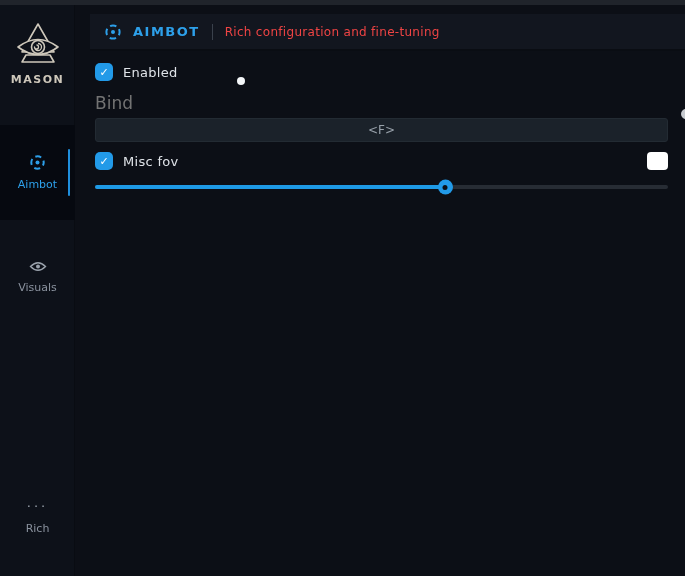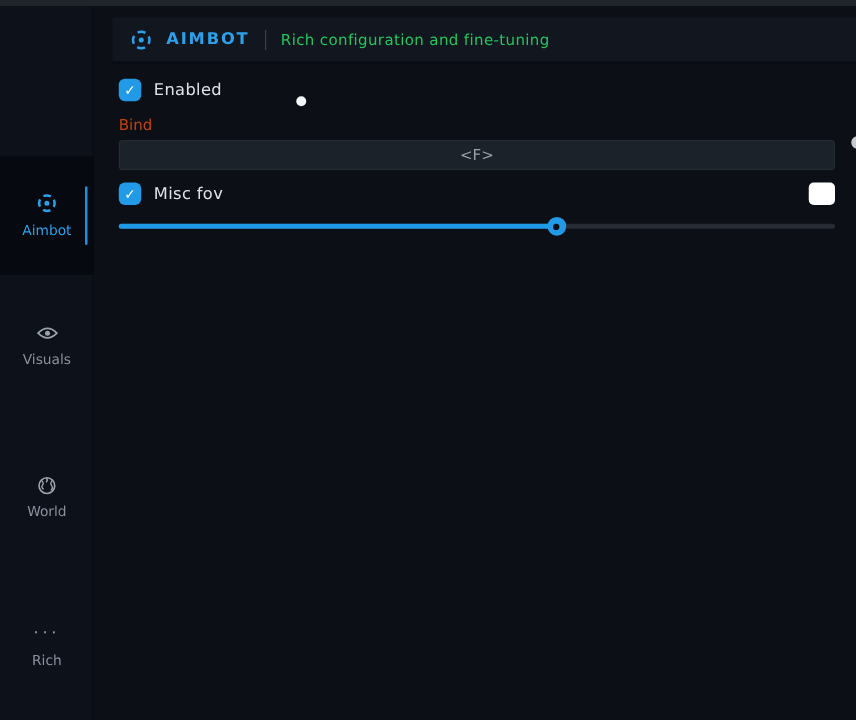--- a/index.html
+++ b/index.html
@@ -40,34 +40,34 @@
   .main { position:absolute; left:76px; top:5px; right:0; bottom:0; background:#0c0f16; }
   .header {
     position:absolute; left:14px; right:0; top:9px; height:37px;
     background:#12161f; border-bottom:2px solid #0a0d13;
     display:flex; align-items:center; padding:0 14px;
   }
   .header-title {
     color:#2da0ea; font-size:13px; font-weight:bold; letter-spacing:1.5px; margin-left:11px;
   }
   .header-divider { width:1px; height:16px; background:#3a414c; margin:0 12px; }
-  .header-subtitle { color:#22c55e; font-size:12px; letter-spacing:.3px; }
+  .header-subtitle { color:#ef4444; font-size:12px; letter-spacing:.3px; }
   .header-actions { margin-left:auto; display:flex; gap:13px; }
   .icon-btn { width:22px; height:22px; display:flex; align-items:center; justify-content:center; cursor:pointer; }
 
   .content { position:absolute; left:19px; right:17px; top:50px; }
   .check-row { display:flex; align-items:center; gap:10px; height:18px; }
   .row-enabled { margin-top:8px; }
   .checkbox {
     width:18px; height:18px; border-radius:5px; background:#229ae8;
     display:flex; align-items:center; justify-content:center;
     color:#fff; font-size:11px; cursor:pointer; flex:none;
   }
   .check-label { font-size:13px; color:#dfe3e8; letter-spacing:.3px; }
-  .field-label { margin-top:12px; font-size:12px; color:#c2410c; }
+  .field-label { margin-top:12px; font-size:17px; color:#737373; }
   .bind-input {
     margin-top:5px; height:24px; background:#1b222a; border:1px solid #232b33;
     border-radius:3px; display:flex; align-items:center; justify-content:center;
     color:#98a1aa; font-size:12px; cursor:pointer;
   }
   .row-drawfov { margin-top:10px; justify-content:flex-start; position:relative; }
   .color-swatch {
     position:absolute; right:0; top:0; width:21px; height:18px;
     border-radius:4px; cursor:pointer;
   }
@@ -91,20 +91,32 @@
   .cursor-dot { position:absolute; border-radius:50%; pointer-events:none; }
   .dot-1 { left:161px; top:72px; width:8px; height:8px; background:#f4f6f8; }
   .dot-2 { left:605px; top:104px; width:10px; height:10px; background:#c6cacf; }
 </style>
 </head>
 <body>
 
 <div class="top-strip"></div>
 
 <div class="sidebar">
+  <div class="brand">
+    <span>
+      <svg width="50" height="50" viewBox="0 0 50 50" fill="none" stroke="#cec8bb" stroke-width="1.6" stroke-linejoin="round">
+        <path d="M25 4 L41 32 L9 32 Z"></path>
+        <path d="M13 35 L9 42 L41 42 L37 35 Z"></path>
+        <path d="M5 27 Q25 12 45 27 Q25 42 5 27 Z" fill="#0d1119"></path>
+        <circle cx="25" cy="27" r="6.5"></circle>
+        <path d="M25 23.5 a3.5 3.5 0 1 1 -3.5 3.5 a2 2 0 1 0 2-2" stroke-width="1.3"></path>
+      </svg>
+    </span>
+    <div class="brand-name">MASON</div>
+  </div>
 
   <div class="nav-item nav-aimbot">
     <span class="nav-icon">
       <svg width="17" height="17" viewBox="0 0 17 17">
         <circle cx="8.5" cy="8.5" r="6.2" fill="none" stroke="#2da0ea" stroke-width="2" stroke-dasharray="6.1 3.64" stroke-dashoffset="3"></circle>
         <circle cx="8.5" cy="8.5" r="2" fill="#2da0ea"></circle>
       </svg>
     </span>
     <span>Aimbot</span>
   </div>
@@ -112,31 +124,20 @@
   <div class="nav-item nav-visuals">
     <span class="nav-icon">
       <svg width="18" height="13" viewBox="0 0 18 13" fill="none" stroke="#9aa2ac" stroke-width="1.4">
         <path d="M1.5 6.5 Q9 -1 16.5 6.5 Q9 14 1.5 6.5 Z"></path>
         <circle cx="9" cy="6.5" r="2" fill="#9aa2ac" stroke="none"></circle>
       </svg>
     </span>
     <span>Visuals</span>
   </div>
 
-  <div class="nav-item nav-world">
-    <span class="nav-icon">
-      <svg width="15" height="15" viewBox="0 0 15 15" fill="none" stroke="#9aa2ac" stroke-width="1.3">
-        <circle cx="7.5" cy="7.5" r="6.3"></circle>
-        <path d="M3 3.2 q2.5 2 1 4 q-1.5 1.5 1 3.2" stroke-width="1.1"></path>
-        <path d="M11.8 3.5 q-2 2.2 -.5 4 q1.5 1.6 -.6 3.8" stroke-width="1.1"></path>
-        <path d="M7.2 1.3 q1.4 2.2 -.4 3.4" stroke-width="1.1"></path>
-      </svg>
-    </span>
-    <span>World</span>
-  </div>
 
   <div class="nav-item nav-misc">
     <span class="nav-icon ellipsis-dots">···</span>
     <span>Rich</span>
   </div>
 </div>
 
 <div class="main">
 
   <div class="header">

